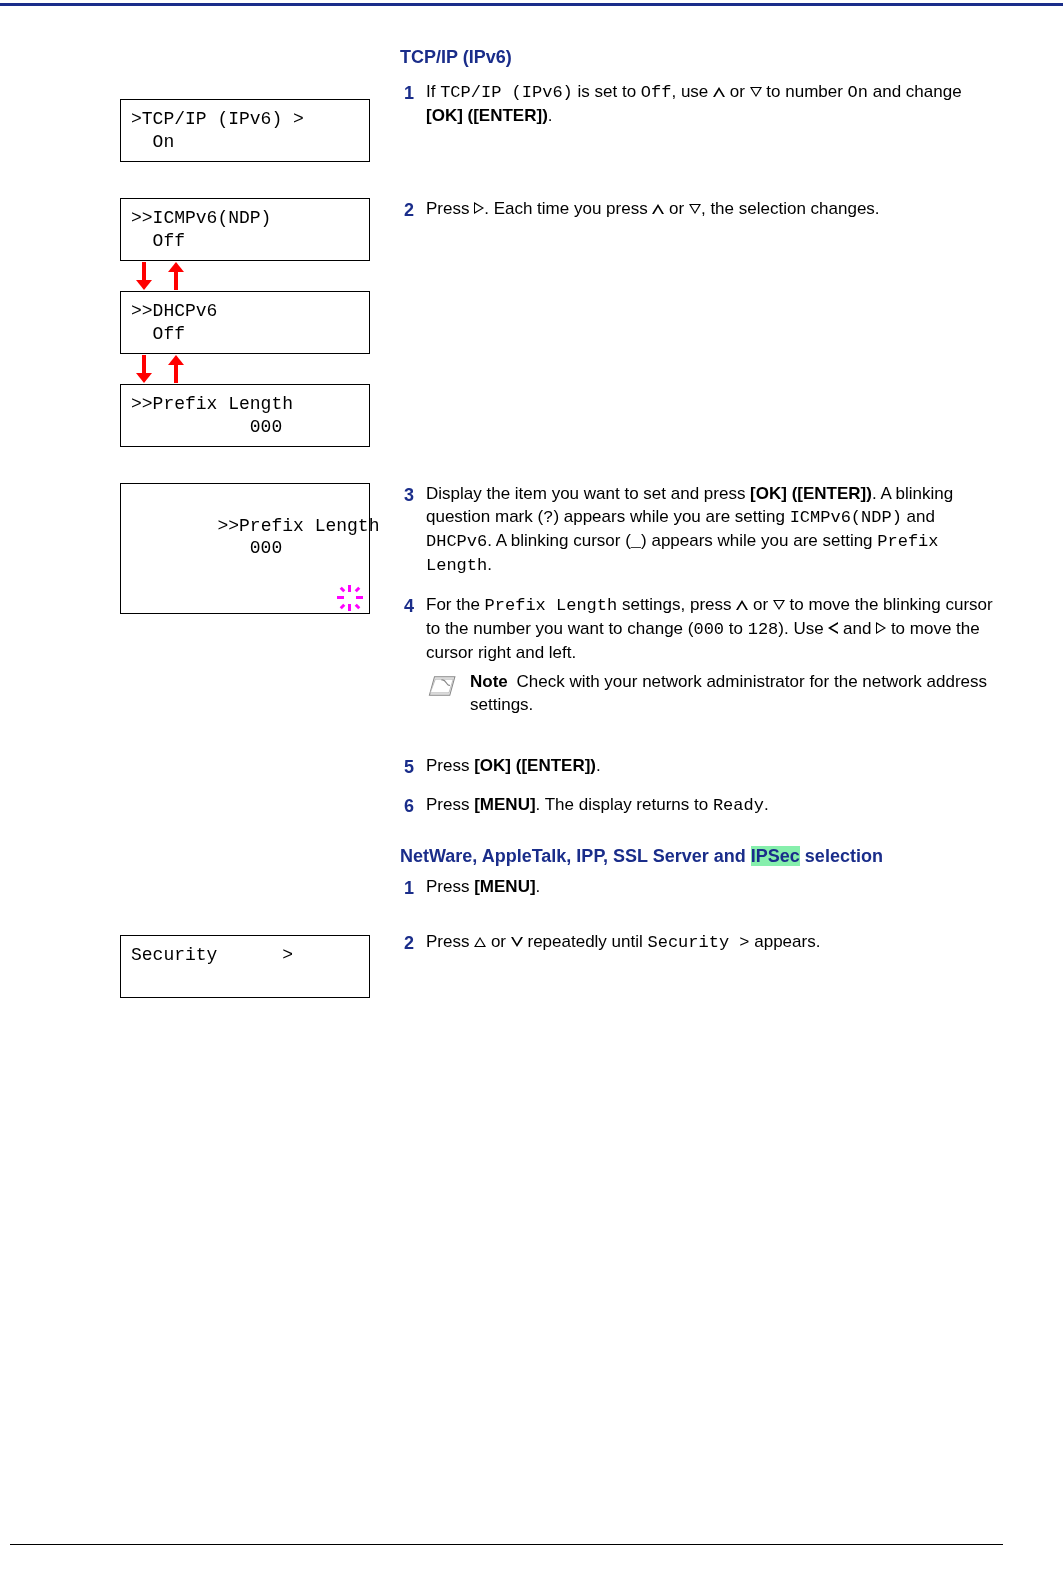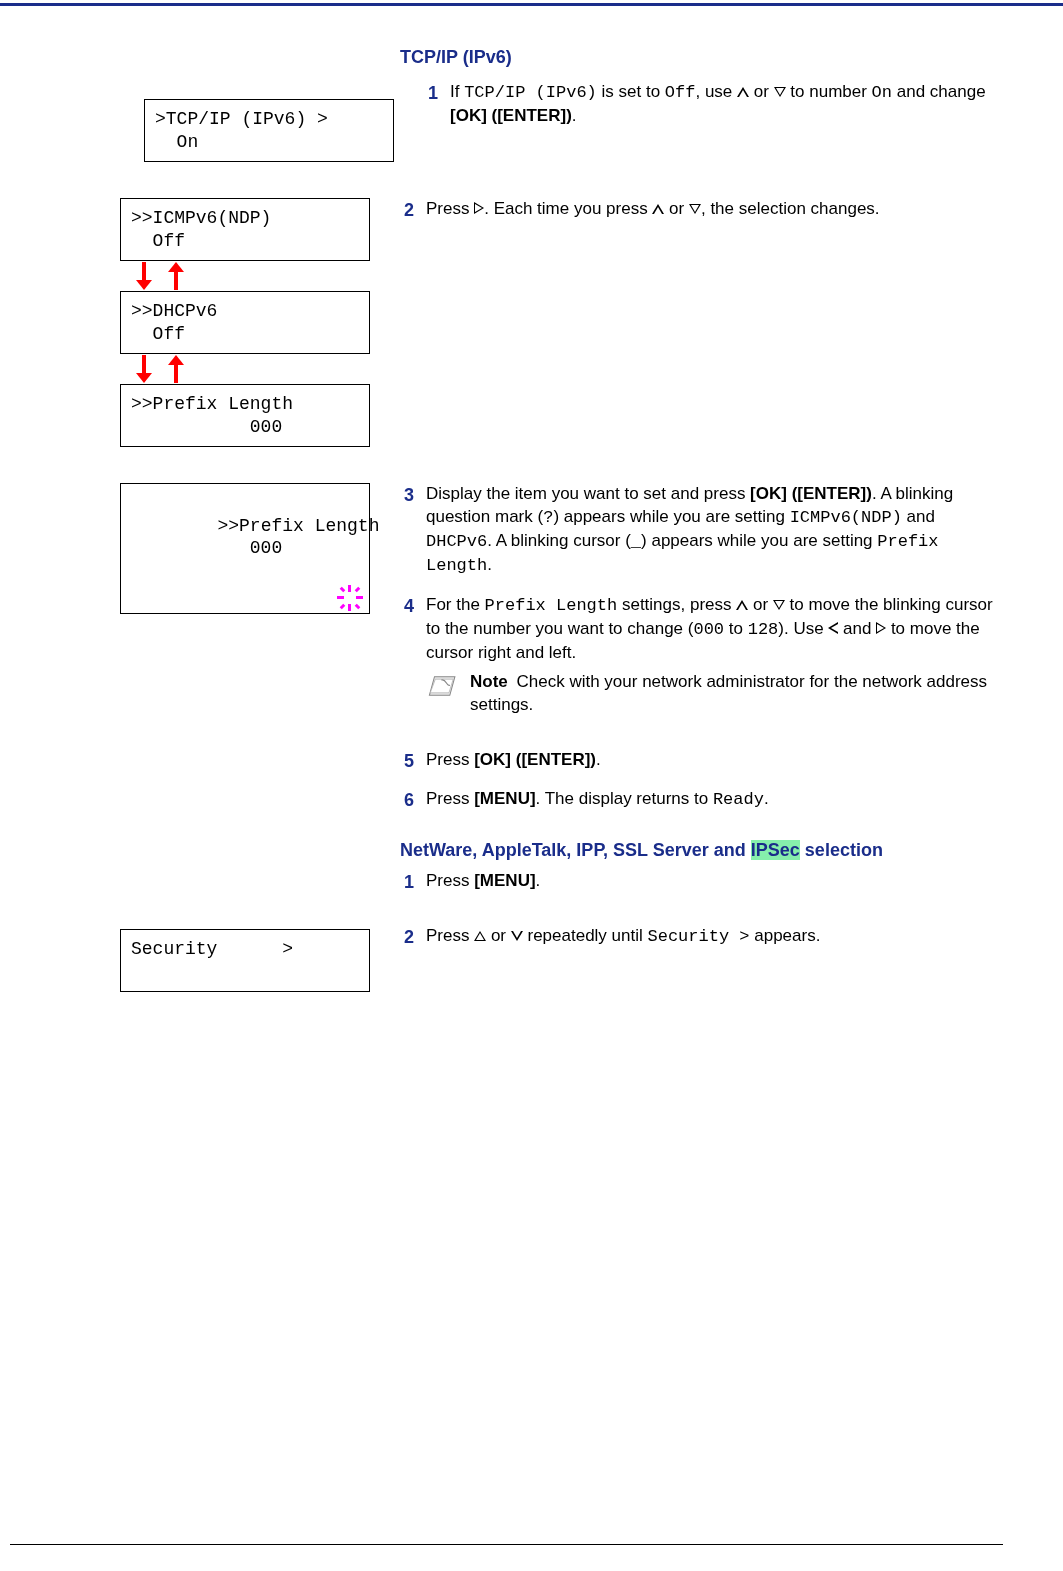--- a/index.html
+++ b/index.html
@@ -129,21 +129,21 @@
   .tri-left-o::before { content:""; position:absolute; left:0; top:0;
      border-top:6px solid transparent; border-bottom:6px solid transparent; border-right:10px solid #000;}
   .tri-left-o::after { content:""; position:absolute; left:2.5px; top:2px;
      border-top:4px solid transparent; border-bottom:4px solid transparent; border-right:7px solid #fff;}
 
   .note-row {
     display:flex;
     gap:10px;
     align-items:flex-start;
     margin-top: 6px;
-    margin-bottom: 18px;
+    margin-bottom: 24px;
   }
   .note-icon {
     width:34px; height:30px;
     flex: 0 0 34px;
     position:relative;
   }
   .note-icon svg { width:100%; height:100%; }
   .note-body { flex:1; }
   .note-body .note-label { font-weight:bold; margin-right:4px; }
 
@@ -190,21 +190,21 @@
 <div class="content-wrap">
 
   <div class="two-col" style="margin-bottom:4px;">
     <div class="left-col"></div>
     <div class="right-col">
       <div class="heading">TCP/IP (IPv6)</div>
     </div>
   </div>
 
   <div class="two-col" style="margin-bottom:36px;">
-    <div class="left-col" style="padding-top:18px;margin-left:24px;">
+    <div class="left-col" style="padding-top:18px;">
       <div class="lcd">&gt;TCP/IP (IPv6) &gt;
   On</div>
     </div>
     <div class="right-col">
       <div class="numitem">
         <div class="num">1</div>
         <div class="body">
           <p>
             <span>If </span><span class="mono">TCP/IP (IPv6)</span><span> is set to </span><span class="mono">Off</span><span>, use </span><span class="tri-up-o"></span><span> or </span><span class="tri-down-o"></span><span> to number </span><span class="mono">On</span><span> and change </span><b>[OK] ([ENTER])</b><span>.</span>
           </p>

